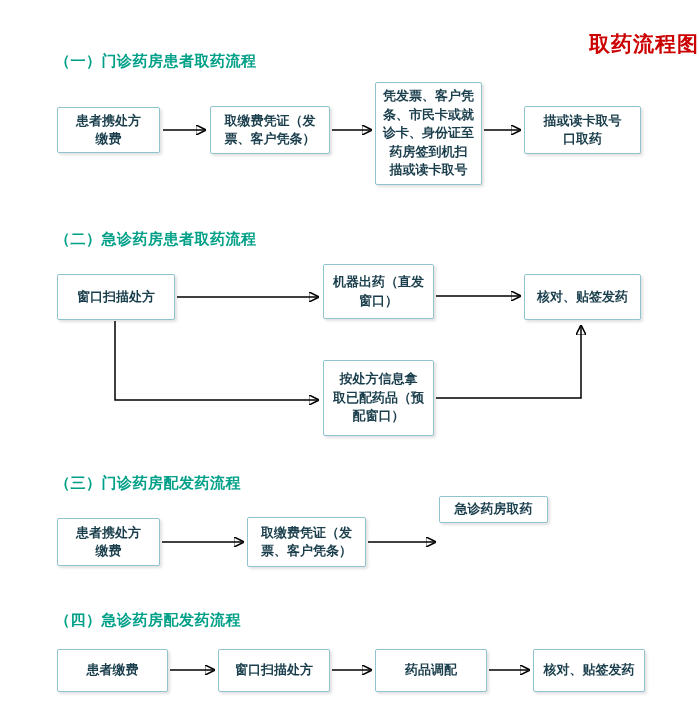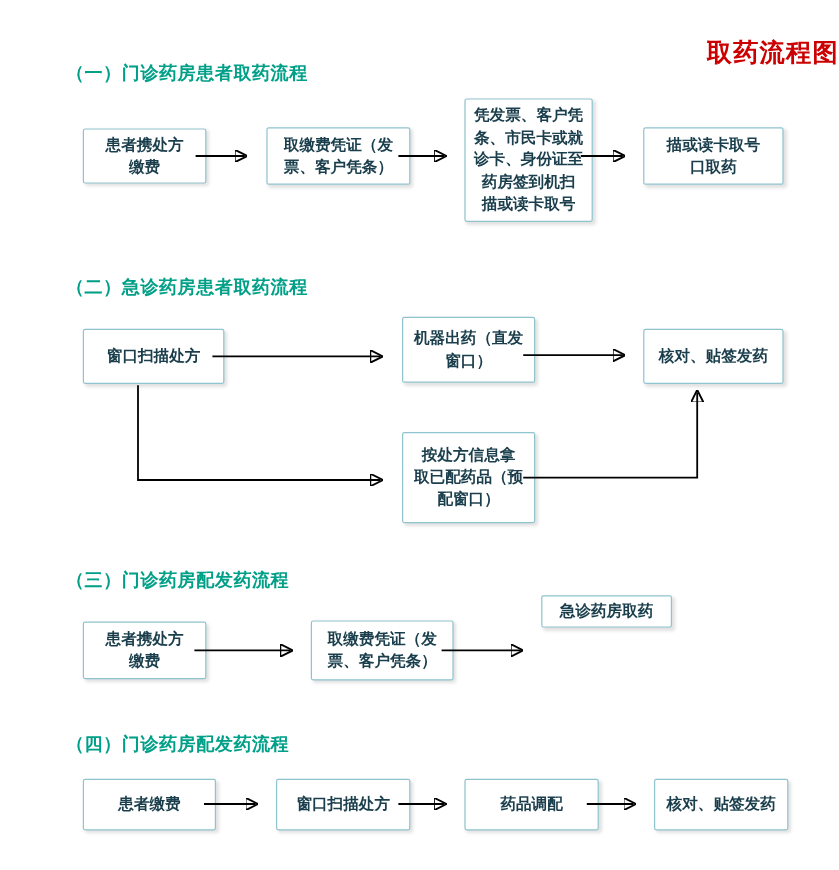--- a/index.html
+++ b/index.html
@@ -26,21 +26,21 @@
   }
   .box{
     position:absolute;background:#ffffff;
     border:1px solid var(--box-border);
     border-radius:2px;
     box-shadow:2px 2px 3px rgba(0,0,0,0.12);
     display:flex;align-items:center;justify-content:center;
     text-align:center;font-size:13px;font-weight:bold;
     color:var(--box-text);line-height:1.42;
     white-space:pre-line;
-    padding:2px 4px;box-sizing:border-box;margin-left:12px;
+    padding:2px 4px;box-sizing:border-box;
   }
   svg.arrows{
     position:absolute;left:0;top:0;width:699px;height:725px;
     pointer-events:none;
   }
   svg.arrows path{stroke:var(--arrow);stroke-width:1.5;fill:none;}
 </style>
 </head>
 <body>
 
@@ -68,21 +68,21 @@
 取已配药品（预
 配窗口）</div>
 
 <div class="section-heading" style="left:55px;top:474px">（三）门诊药房配发药流程</div>
 <div class="box" style="left:57px;top:518px;width:103px;height:48px">患者携处方
 缴费</div>
 <div class="box" style="left:247px;top:517px;width:119px;height:50px">取缴费凭证（发
 票、客户凭条）</div>
 <div class="box" style="left:439px;top:496px;width:109px;height:27px">急诊药房取药</div>
 
-<div class="section-heading" style="left:55px;top:611px">（四）门诊药房配发药流程</div>
+<div class="section-heading" style="left:55px;top:611px">（四）急诊药房配发药流程</div>
 <div class="box" style="left:57px;top:649px;width:111px;height:43px">患者缴费</div>
 <div class="box" style="left:218px;top:649px;width:112px;height:43px">窗口扫描处方</div>
 <div class="box" style="left:375px;top:649px;width:112px;height:43px">药品调配</div>
 <div class="box" style="left:533px;top:649px;width:112px;height:43px">核对、贴签发药</div>
 
 <svg class="arrows" viewBox="0 0 699 725" xmlns="http://www.w3.org/2000/svg">
   <defs>
     <marker id="ah" viewBox="0 0 10 10" refX="8" refY="5" markerWidth="7" markerHeight="7" orient="auto-start-reverse">
       <path d="M0,0 L10,5 L0,10 z" fill="#000" stroke="none"></path>
     </marker>

